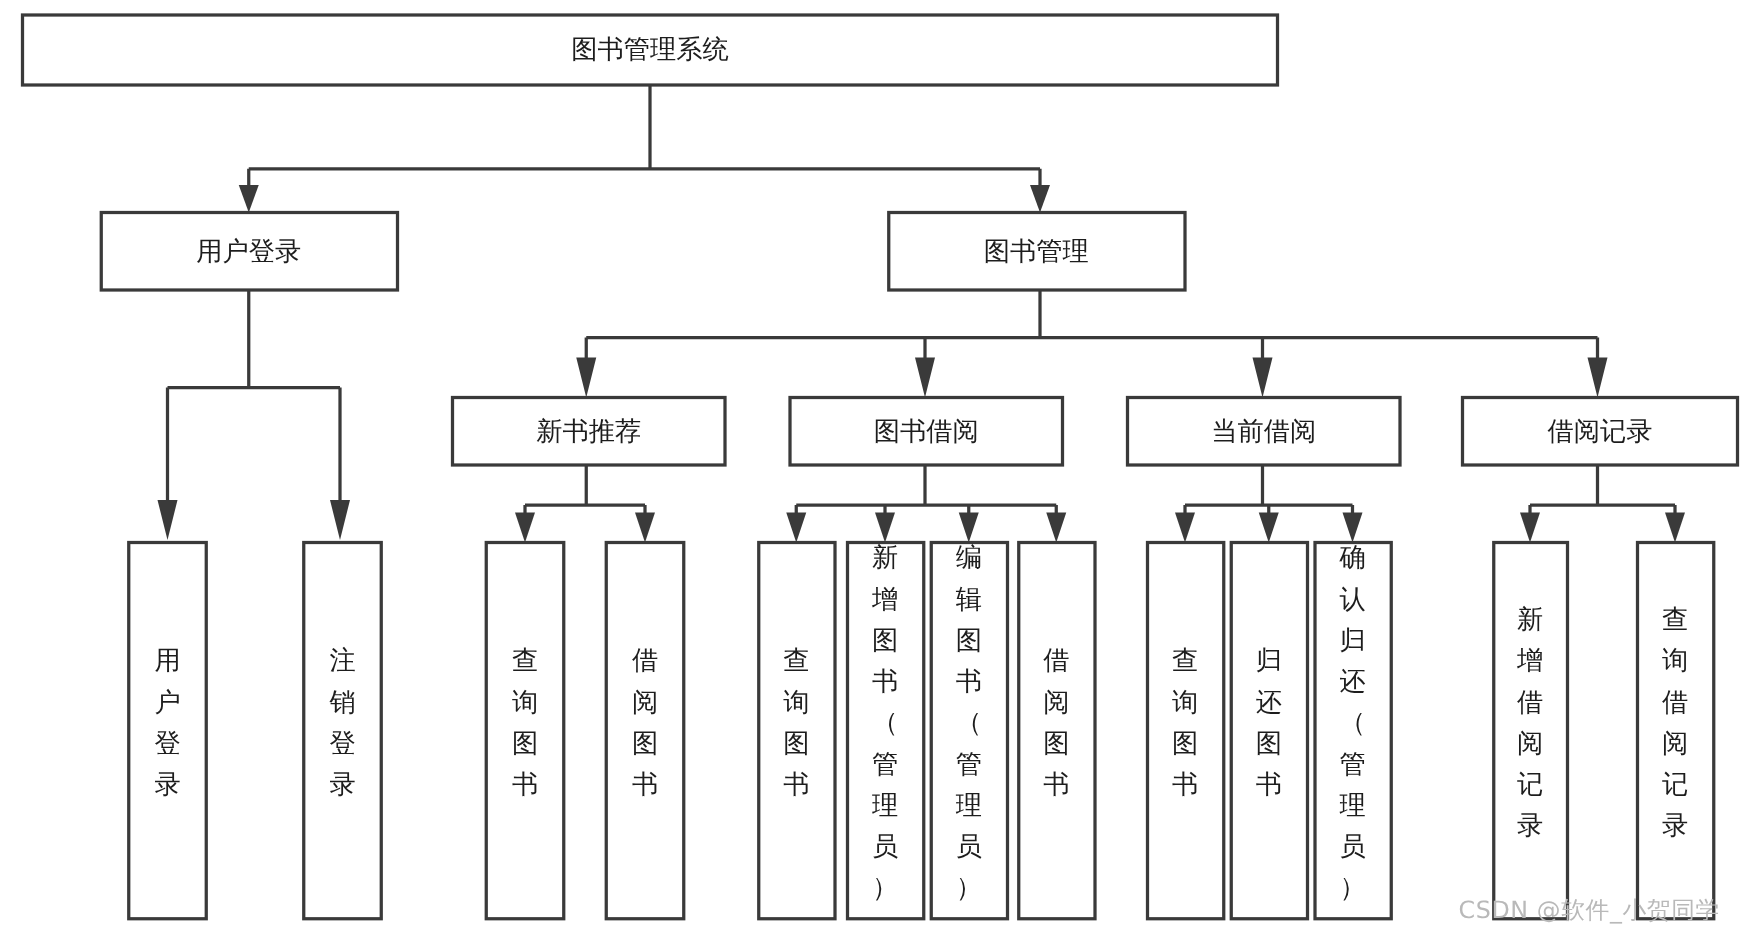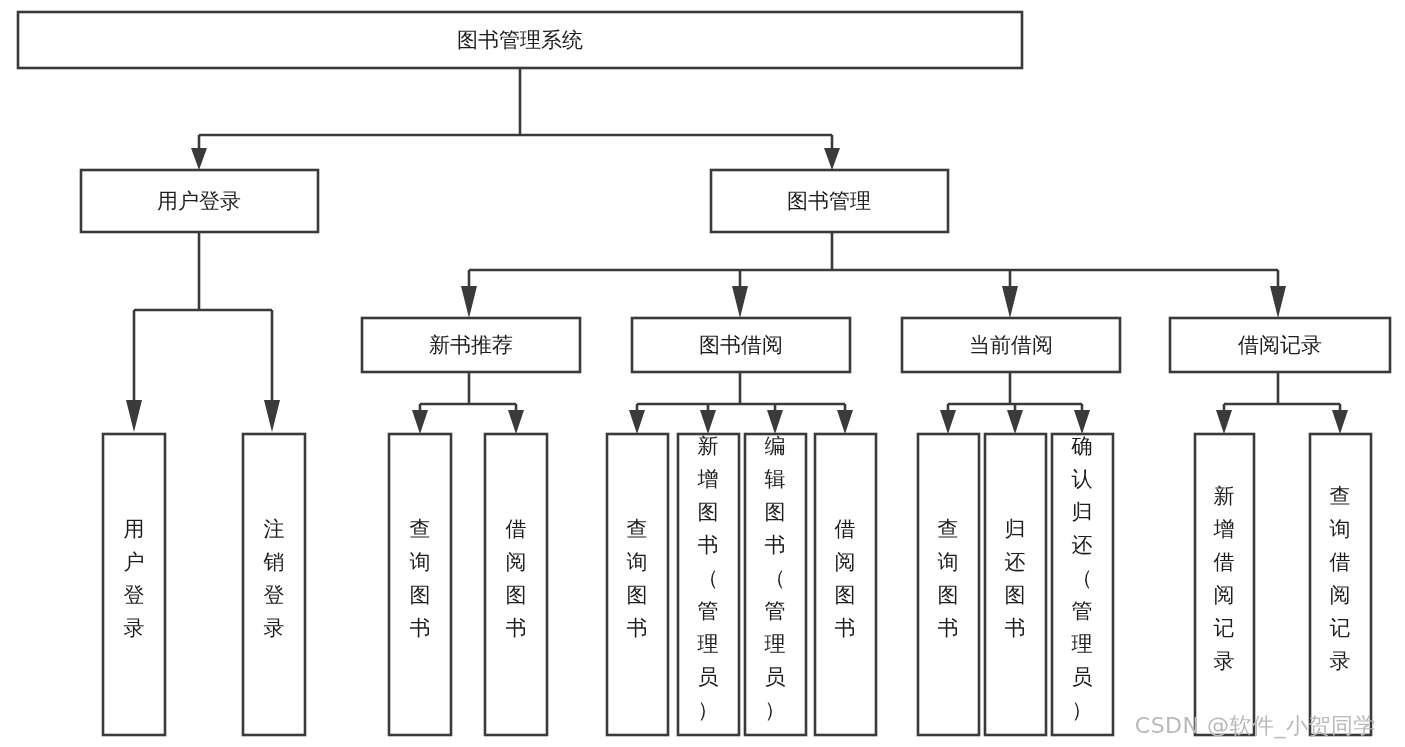--- a/index.html
+++ b/index.html
@@ -51,21 +51,21 @@
     font-family: "DejaVu Sans", "Liberation Sans", sans-serif;
     fill: #1d1d1d;
     font-size: 21px;
     text-anchor: middle;
   }
   .watermark {
     position: absolute;
     right: 14px;
     bottom: 6px;
     font-family: "DejaVu Sans", "Liberation Sans", sans-serif;
-    font-size: 22px;
+    font-size: 19px;
     color: #b9b9b9;
     white-space: nowrap;
     letter-spacing: 0.5px;
   }
 </style>
 </head>
 <body>
 
 <div id="diagram-root">
 

